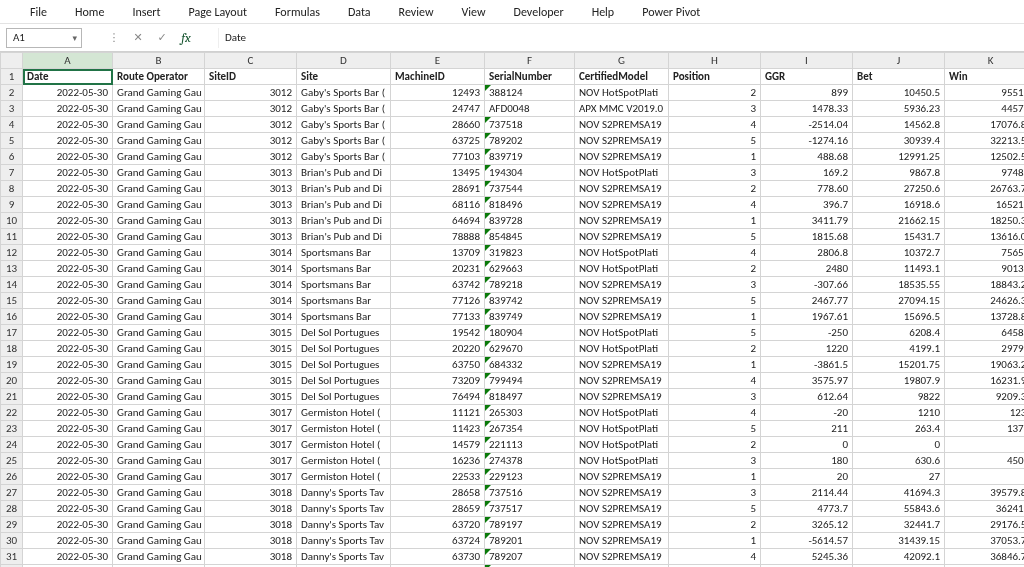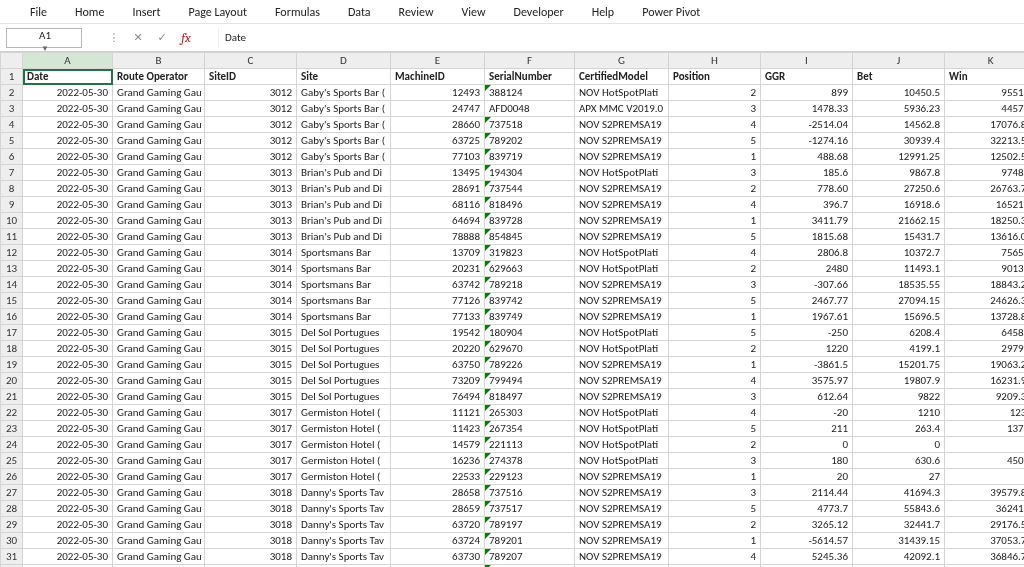--- a/index.html
+++ b/index.html
@@ -1,24 +1,24 @@
 <!DOCTYPE html>
 <html><head>
 <meta charset="utf-8">
 <style>
   * { box-sizing: border-box; margin: 0; padding: 0; }
   body { font-family: "Segoe UI", Calibri, Arial, sans-serif; font-size: 11px; background: #fff; color: #222; overflow: hidden; width: 1024px; height: 567px; position: relative; }
   .ribbon-tabs { height: 24px; background: #fff; border-bottom: 1px solid #e3e3e3; display: flex; align-items: flex-end; padding: 0 16px; font-size: 12px; }
   .ribbon-tabs .tab { padding: 4px 14px; cursor: pointer; }
   .namebox-bar { height: 28px; display: flex; align-items: center; border-bottom: 1px solid #d0d0d0; background: #fff; }
-  .name-box { width: 76px; height: 20px; margin-left: 6px; border: 1px solid #b7b7b7; background: #fff; display: flex; align-items: center; justify-content: space-between; padding: 0 4px 0 6px; font-size: 11px; flex-direction: column; }
+  .name-box { width: 76px; height: 20px; margin-left: 6px; border: 1px solid #b7b7b7; background: #fff; display: flex; align-items: center; justify-content: space-between; padding: 0 4px 0 6px; font-size: 11px; }
   .dd-arrow { font-size: 9px; color: #666; }
   .fx-controls { display: flex; align-items: center; gap: 8px; margin-left: 24px; color: #888; }
   .fx-controls span { width: 16px; text-align: center; }
-  .fx-italic { font-style: italic; font-family: Cambria, serif; color: #b91c1c; font-size: 13px; }
+  .fx-italic { font-style: italic; font-family: Cambria, serif; color: #14532d; font-size: 13px; }
   .formula-bar { margin-left: 24px; flex: 1; height: 20px; display: flex; align-items: center; padding-left: 6px; border-left: 1px solid #eee; }
   .sheet-wrap { position: relative; height: calc(567px - 24px - 28px); overflow: hidden; }
   table.grid { border-collapse: collapse; table-layout: fixed; width: 1028px; }
   table.grid th, table.grid td { border: 1px solid #d4d4d4; height: 16px; font-size: 11px; padding: 0 4px; white-space: nowrap; overflow: hidden; }
   table.grid thead th { background: #eee; font-weight: normal; text-align: center; color: #333; position: sticky; top: 0; }
   table.grid thead th.corner { background: #eee; width: 22px; }
   table.grid tbody th.rowhdr { background: #eee; font-weight: normal; text-align: center; color: #333; width: 22px; }
   table.grid thead th.selcol { background: #d4e6d4; }
   .hdr-row td { font-weight: 600; }
   .sel-cell { outline: 2px solid #217346; outline-offset: -2px; background: #fff; }
@@ -191,21 +191,21 @@
         <tr>
           <th class="rowhdr">7</th>
           <td class="txt-right">2022-05-30</td>
           <td>Grand Gaming Gau</td>
           <td class="txt-right">3013</td>
           <td>Brian's Pub and Di</td>
           <td class="txt-right">13495</td>
           <td class="err-tri">194304</td>
           <td>NOV HotSpotPlati</td>
           <td class="txt-right">3</td>
-          <td class="txt-right">185.6</td>
+          <td class="txt-right">169.2</td>
           <td class="txt-right">9867.8</td>
           <td class="txt-right">9748.4</td>
         </tr>
         <tr>
           <th class="rowhdr">8</th>
           <td class="txt-right">2022-05-30</td>
           <td>Grand Gaming Gau</td>
           <td class="txt-right">3013</td>
           <td>Brian's Pub and Di</td>
           <td class="txt-right">28691</td>
@@ -356,21 +356,21 @@
           <td class="txt-right">4199.1</td>
           <td class="txt-right">2979.1</td>
         </tr>
         <tr>
           <th class="rowhdr">19</th>
           <td class="txt-right">2022-05-30</td>
           <td>Grand Gaming Gau</td>
           <td class="txt-right">3015</td>
           <td>Del Sol Portugues</td>
           <td class="txt-right">63750</td>
-          <td class="err-tri">789226</td>
+          <td class="err-tri">684332</td>
           <td>NOV S2PREMSA19</td>
           <td class="txt-right">1</td>
           <td class="txt-right">-3861.5</td>
           <td class="txt-right">15201.75</td>
           <td class="txt-right">19063.25</td>
         </tr>
         <tr>
           <th class="rowhdr">20</th>
           <td class="txt-right">2022-05-30</td>
           <td>Grand Gaming Gau</td>

